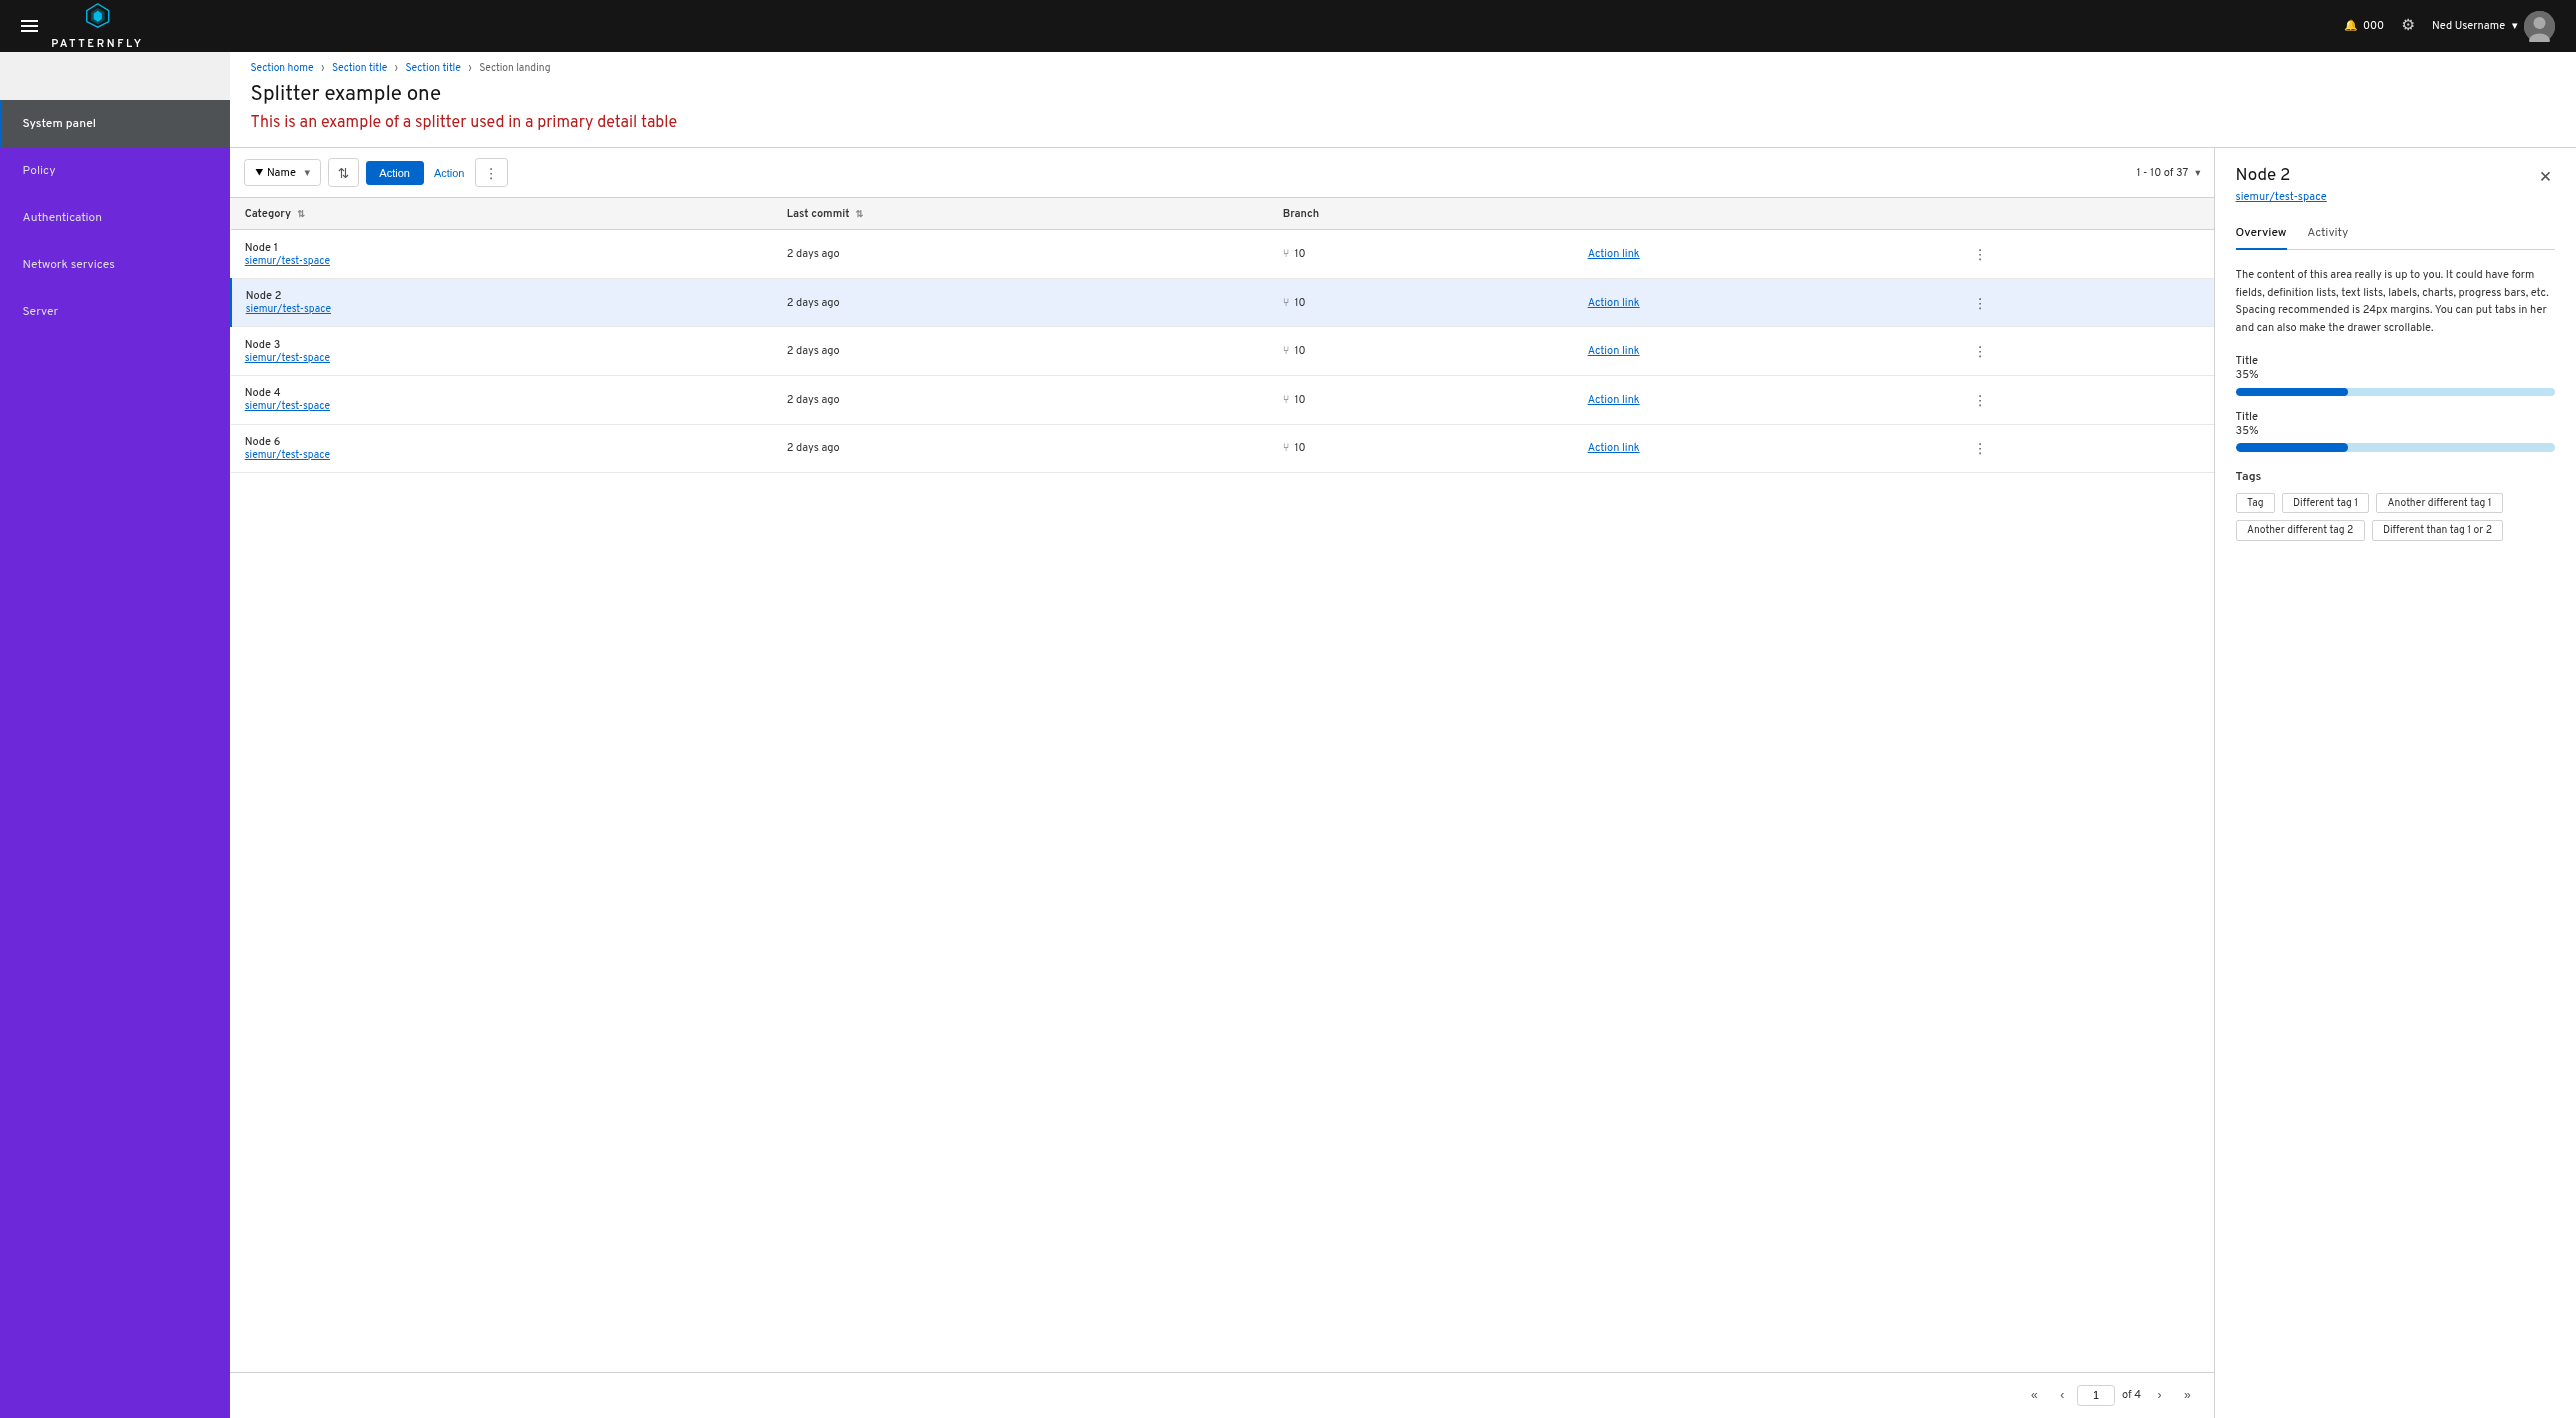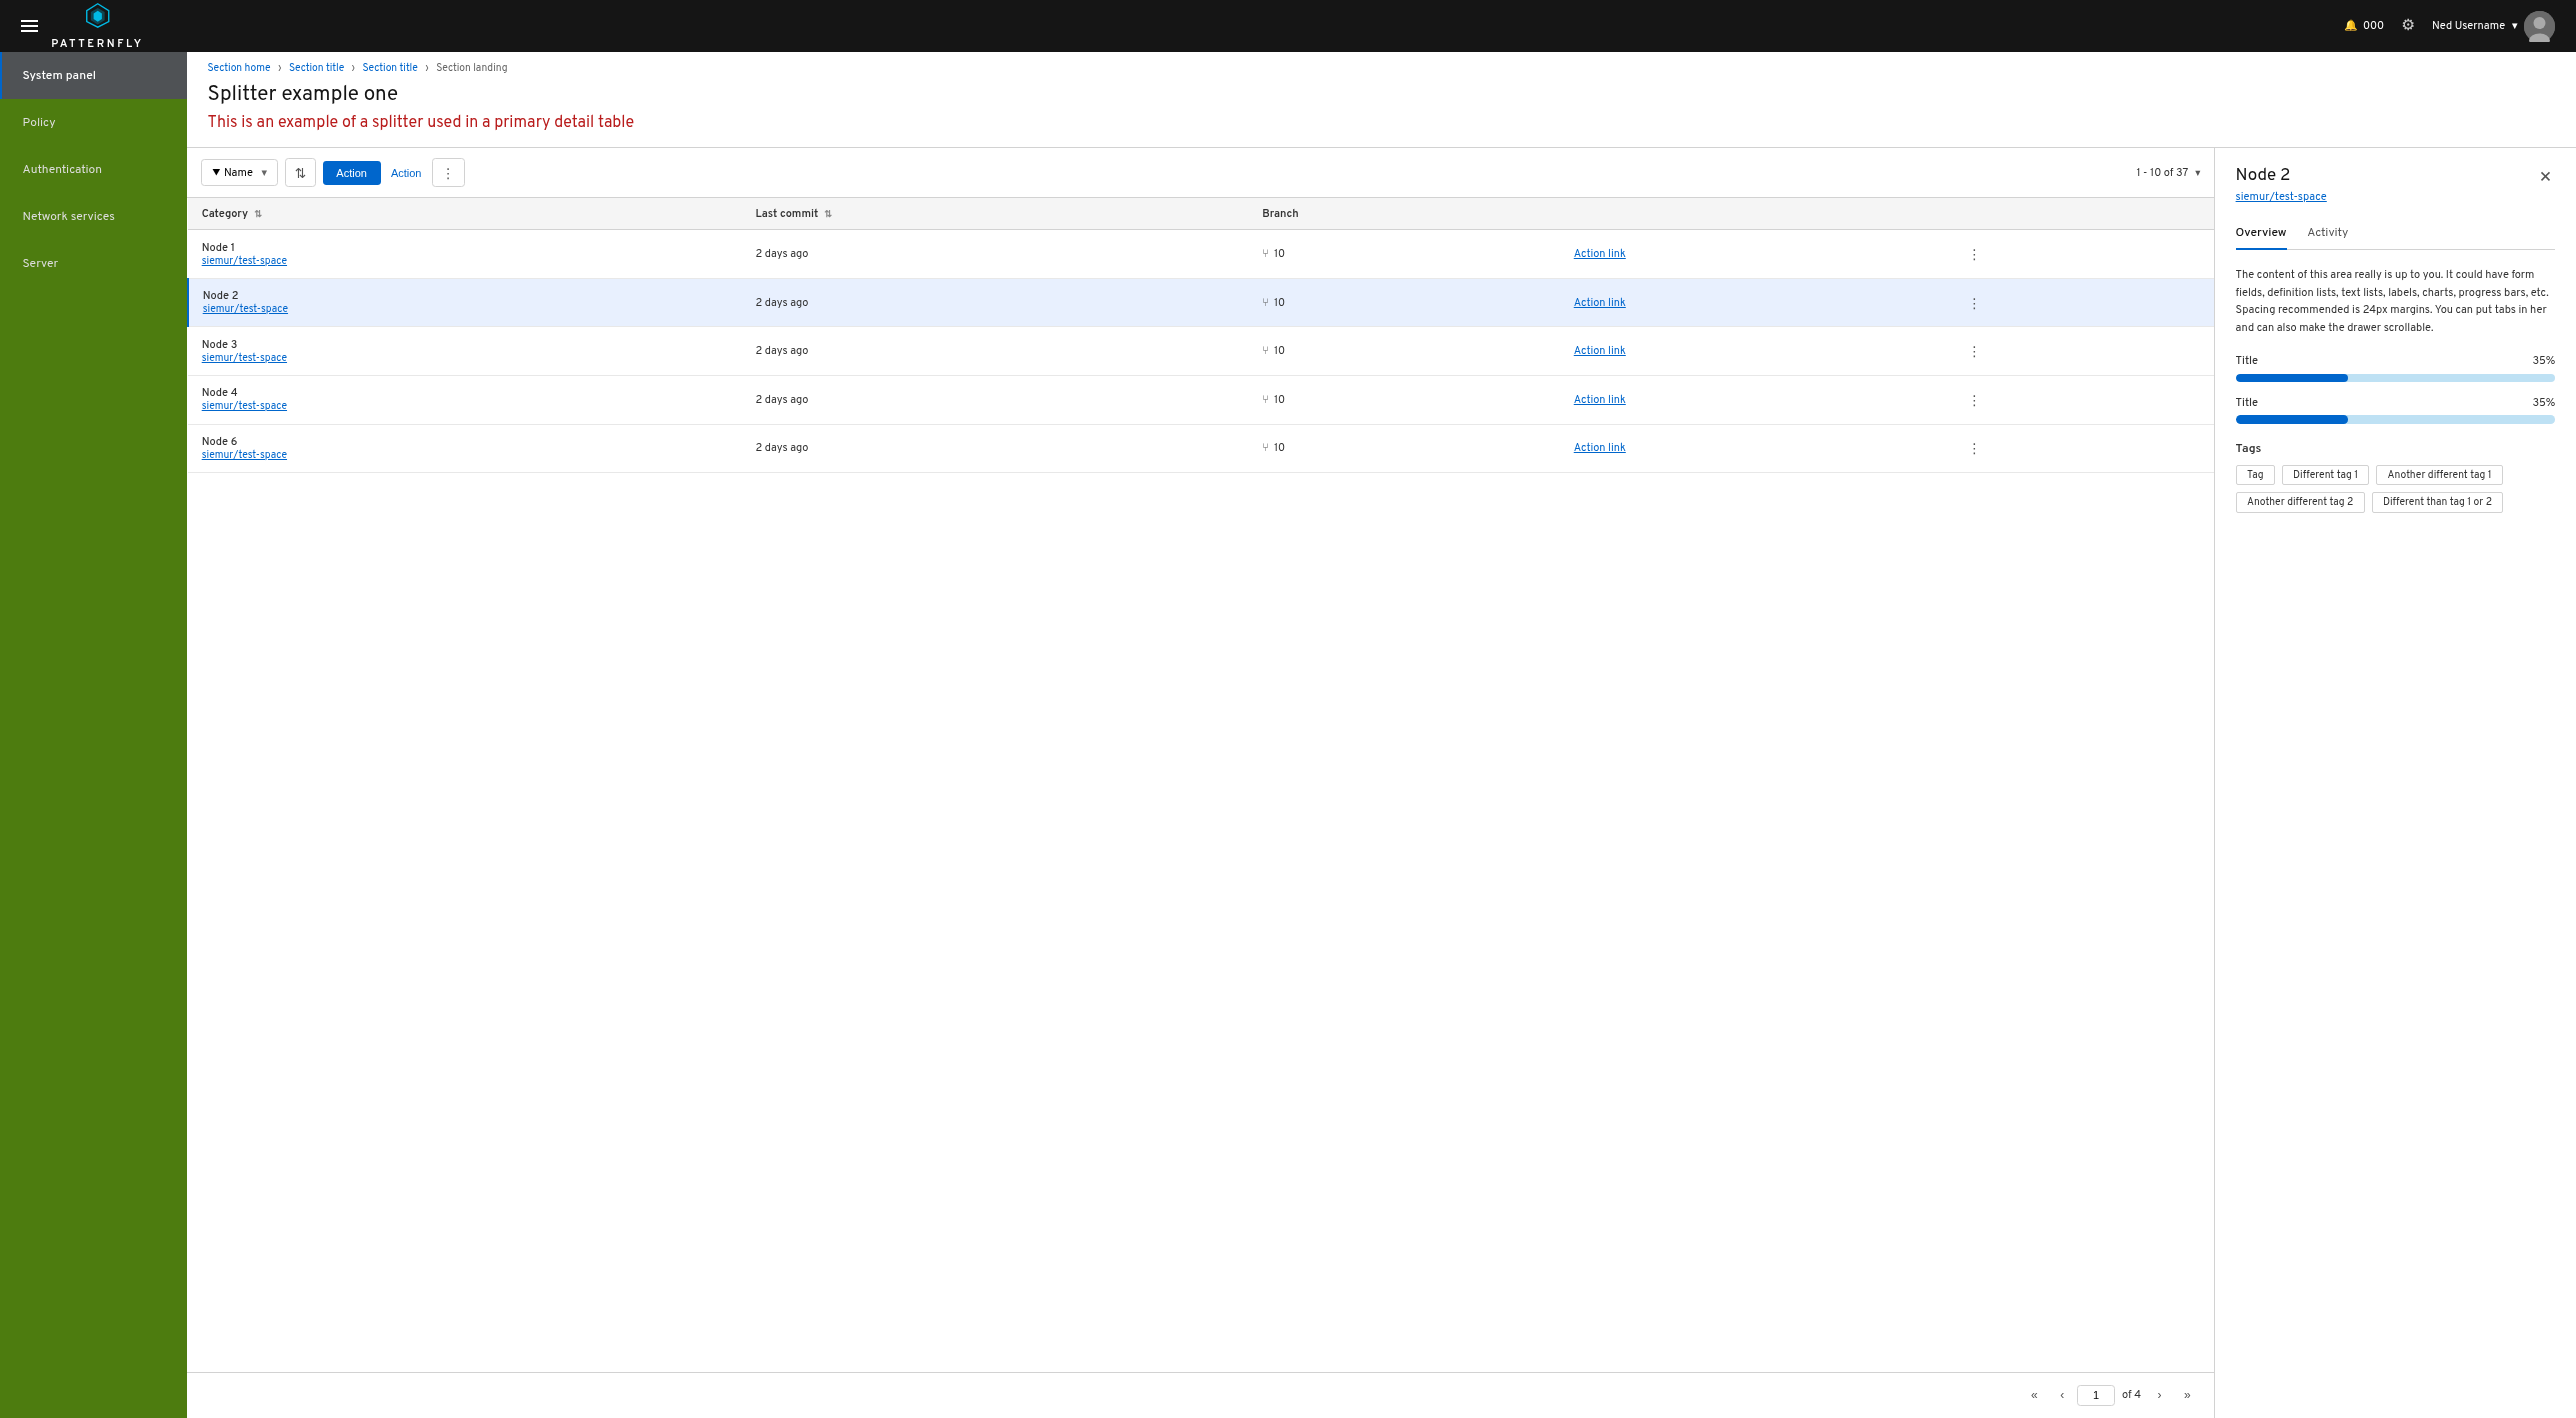--- a/index.html
+++ b/index.html
@@ -28,27 +28,28 @@
     .top-nav .bell-area { display: flex; align-items: center; gap: 5.2px; color: #fff; font-size: 11px; }
     .top-nav .gear { font-size: 15.5px; color: #ccc; cursor: pointer; }
     .top-nav .user-area { display: flex; align-items: center; gap: 6.9px; color: #fff; font-size: 11px; cursor: pointer; }
     .top-nav .avatar { width: 31px; height: 31px; border-radius: 50%; background: #6a6a6a; display: flex; align-items: center; justify-content: center; font-size: 12px; }
 
     
     .main-layout { display: flex; flex: 1; overflow: hidden; }
 
     
     .sidebar {
-      width: 187px;
-      background: #4d7c0f;
+      width: 230px;
+      background: #6d28d9;
       color: #fff;
       flex-shrink: 0;
       display: flex;
       flex-direction: column;
       overflow-y: auto;
+      margin-top: 48px;
     }
     .sidebar-item {
       padding: 15.5px 20.6px;
       font-size: 12px;
       cursor: pointer;
       border-left: 2.6px solid transparent;
       color: #ddd;
       transition: background 0.15s;
     }
     .sidebar-item.active {
@@ -267,21 +268,21 @@
       border-bottom: 2.6px solid #06c;
       font-weight: 500;
     }
 
     
     .detail-body { padding: 17px 20.6px; flex: 1; }
     .detail-desc { font-size: 11px; color: #333; line-height: 1.6; margin-bottom: 17px; }
 
     
     .progress-section { margin-bottom: 13.7px; }
-    .progress-label-row { display: flex; justify-content: space-between; margin-bottom: 5.2px; }
+    .progress-label-row { display: flex; justify-content: flex-end; margin-bottom: 5.2px; flex-direction: column; }
     .progress-label { font-size: 11px; color: #333; font-weight: 500; }
     .progress-pct { font-size: 11px; color: #333; }
     .progress-track {
       width: 100%;
       height: 8.6px;
       background: #bee1f4;
       border-radius: 4.3px;
       overflow: hidden;
     }
     .progress-fill {

